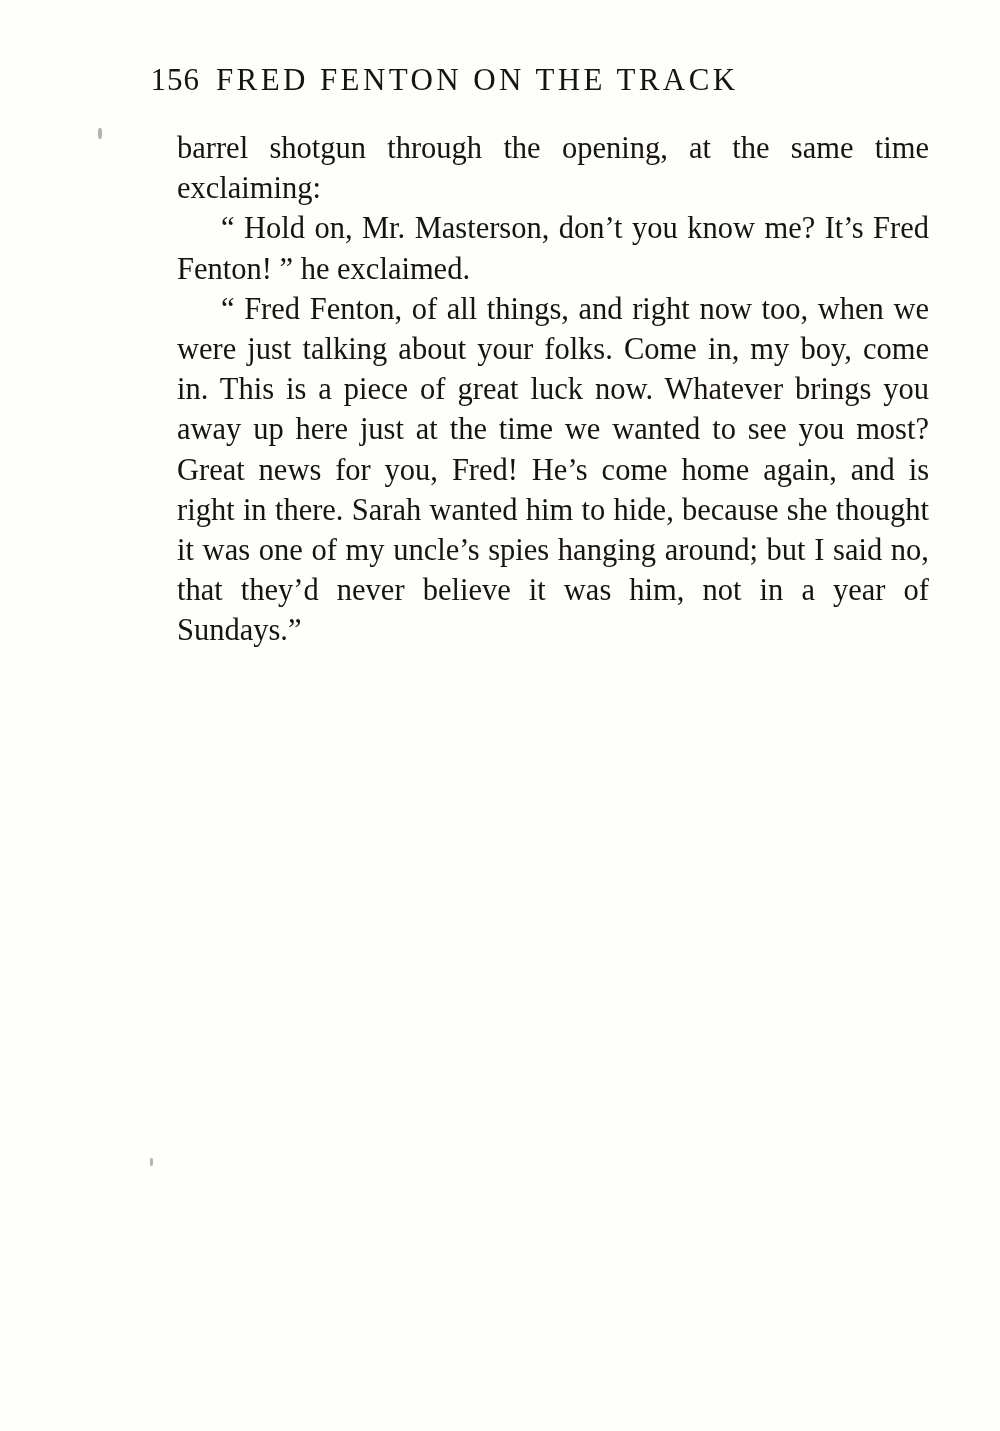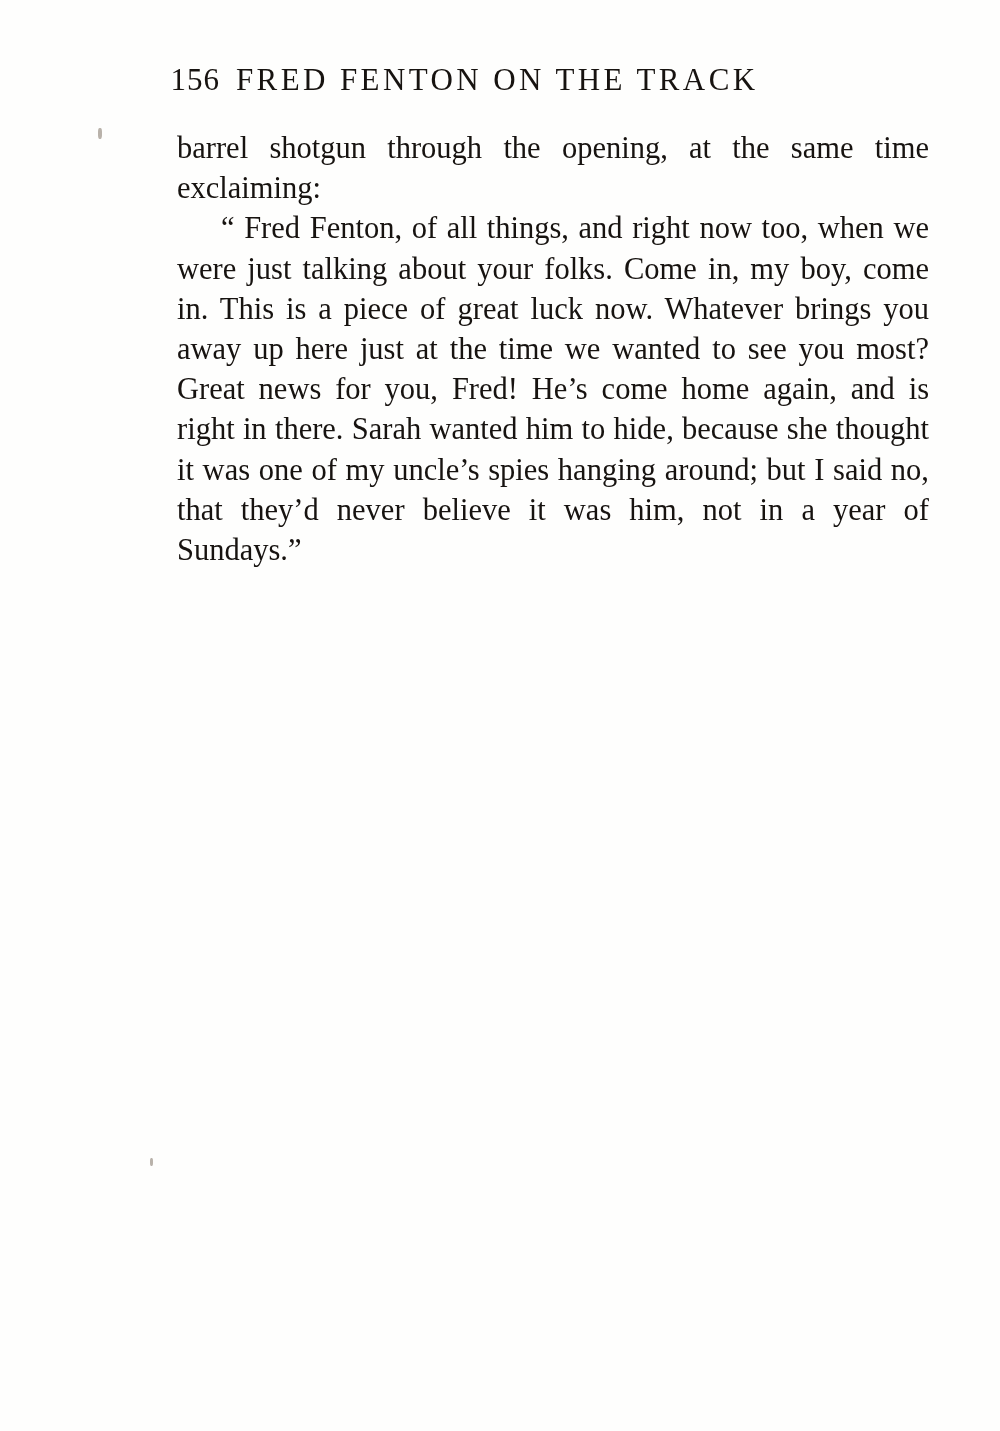--- a/index.html
+++ b/index.html
@@ -24,21 +24,20 @@
   }
   .running-head {
     position: absolute;
     left: 0;
     top: 62px;
     width: 889px;
     text-align: center;
     font-size: 31px;
     letter-spacing: 2.4px;
     white-space: nowrap;
-    padding-left: 20px;
   }
   .running-head .folio {
     letter-spacing: 1px;
     margin-right: 16px;
   }
   .running-head .title {
     letter-spacing: 3.4px;
   }
   .body-text {
     position: absolute;
@@ -75,19 +74,20 @@
 <body>
 
 <div class="page">
 
   <div class="running-head">
     <span class="folio">156</span><span class="title">FRED FENTON ON THE TRACK</span>
   </div>
 
   <div class="body-text">
     <p>barrel shotgun through the opening, at the same time exclaiming:</p>
+    <p class="indent">“ Hold on, Mr. Masterson, don’t you know me?  It’s Fred Fenton! ” he exclaimed.</p>
     <p class="indent">“ Fred Fenton, of all things, and right now too, when we were just talking about your folks. Come in, my boy, come in.  This is a piece of great luck now.  Whatever brings you away up here just at the time we wanted to see you most? Great news for you, Fred!  He’s come home again, and is right in there.  Sarah wanted him to hide, because she thought it was one of my uncle’s spies hanging around; but I said no, that they’d never believe it was him, not in a year of Sundays.”</p>
   </div>
 
   <div class="speck s1"></div>
   <div class="speck s2"></div>
 
 </div>
 
 </body></html>

